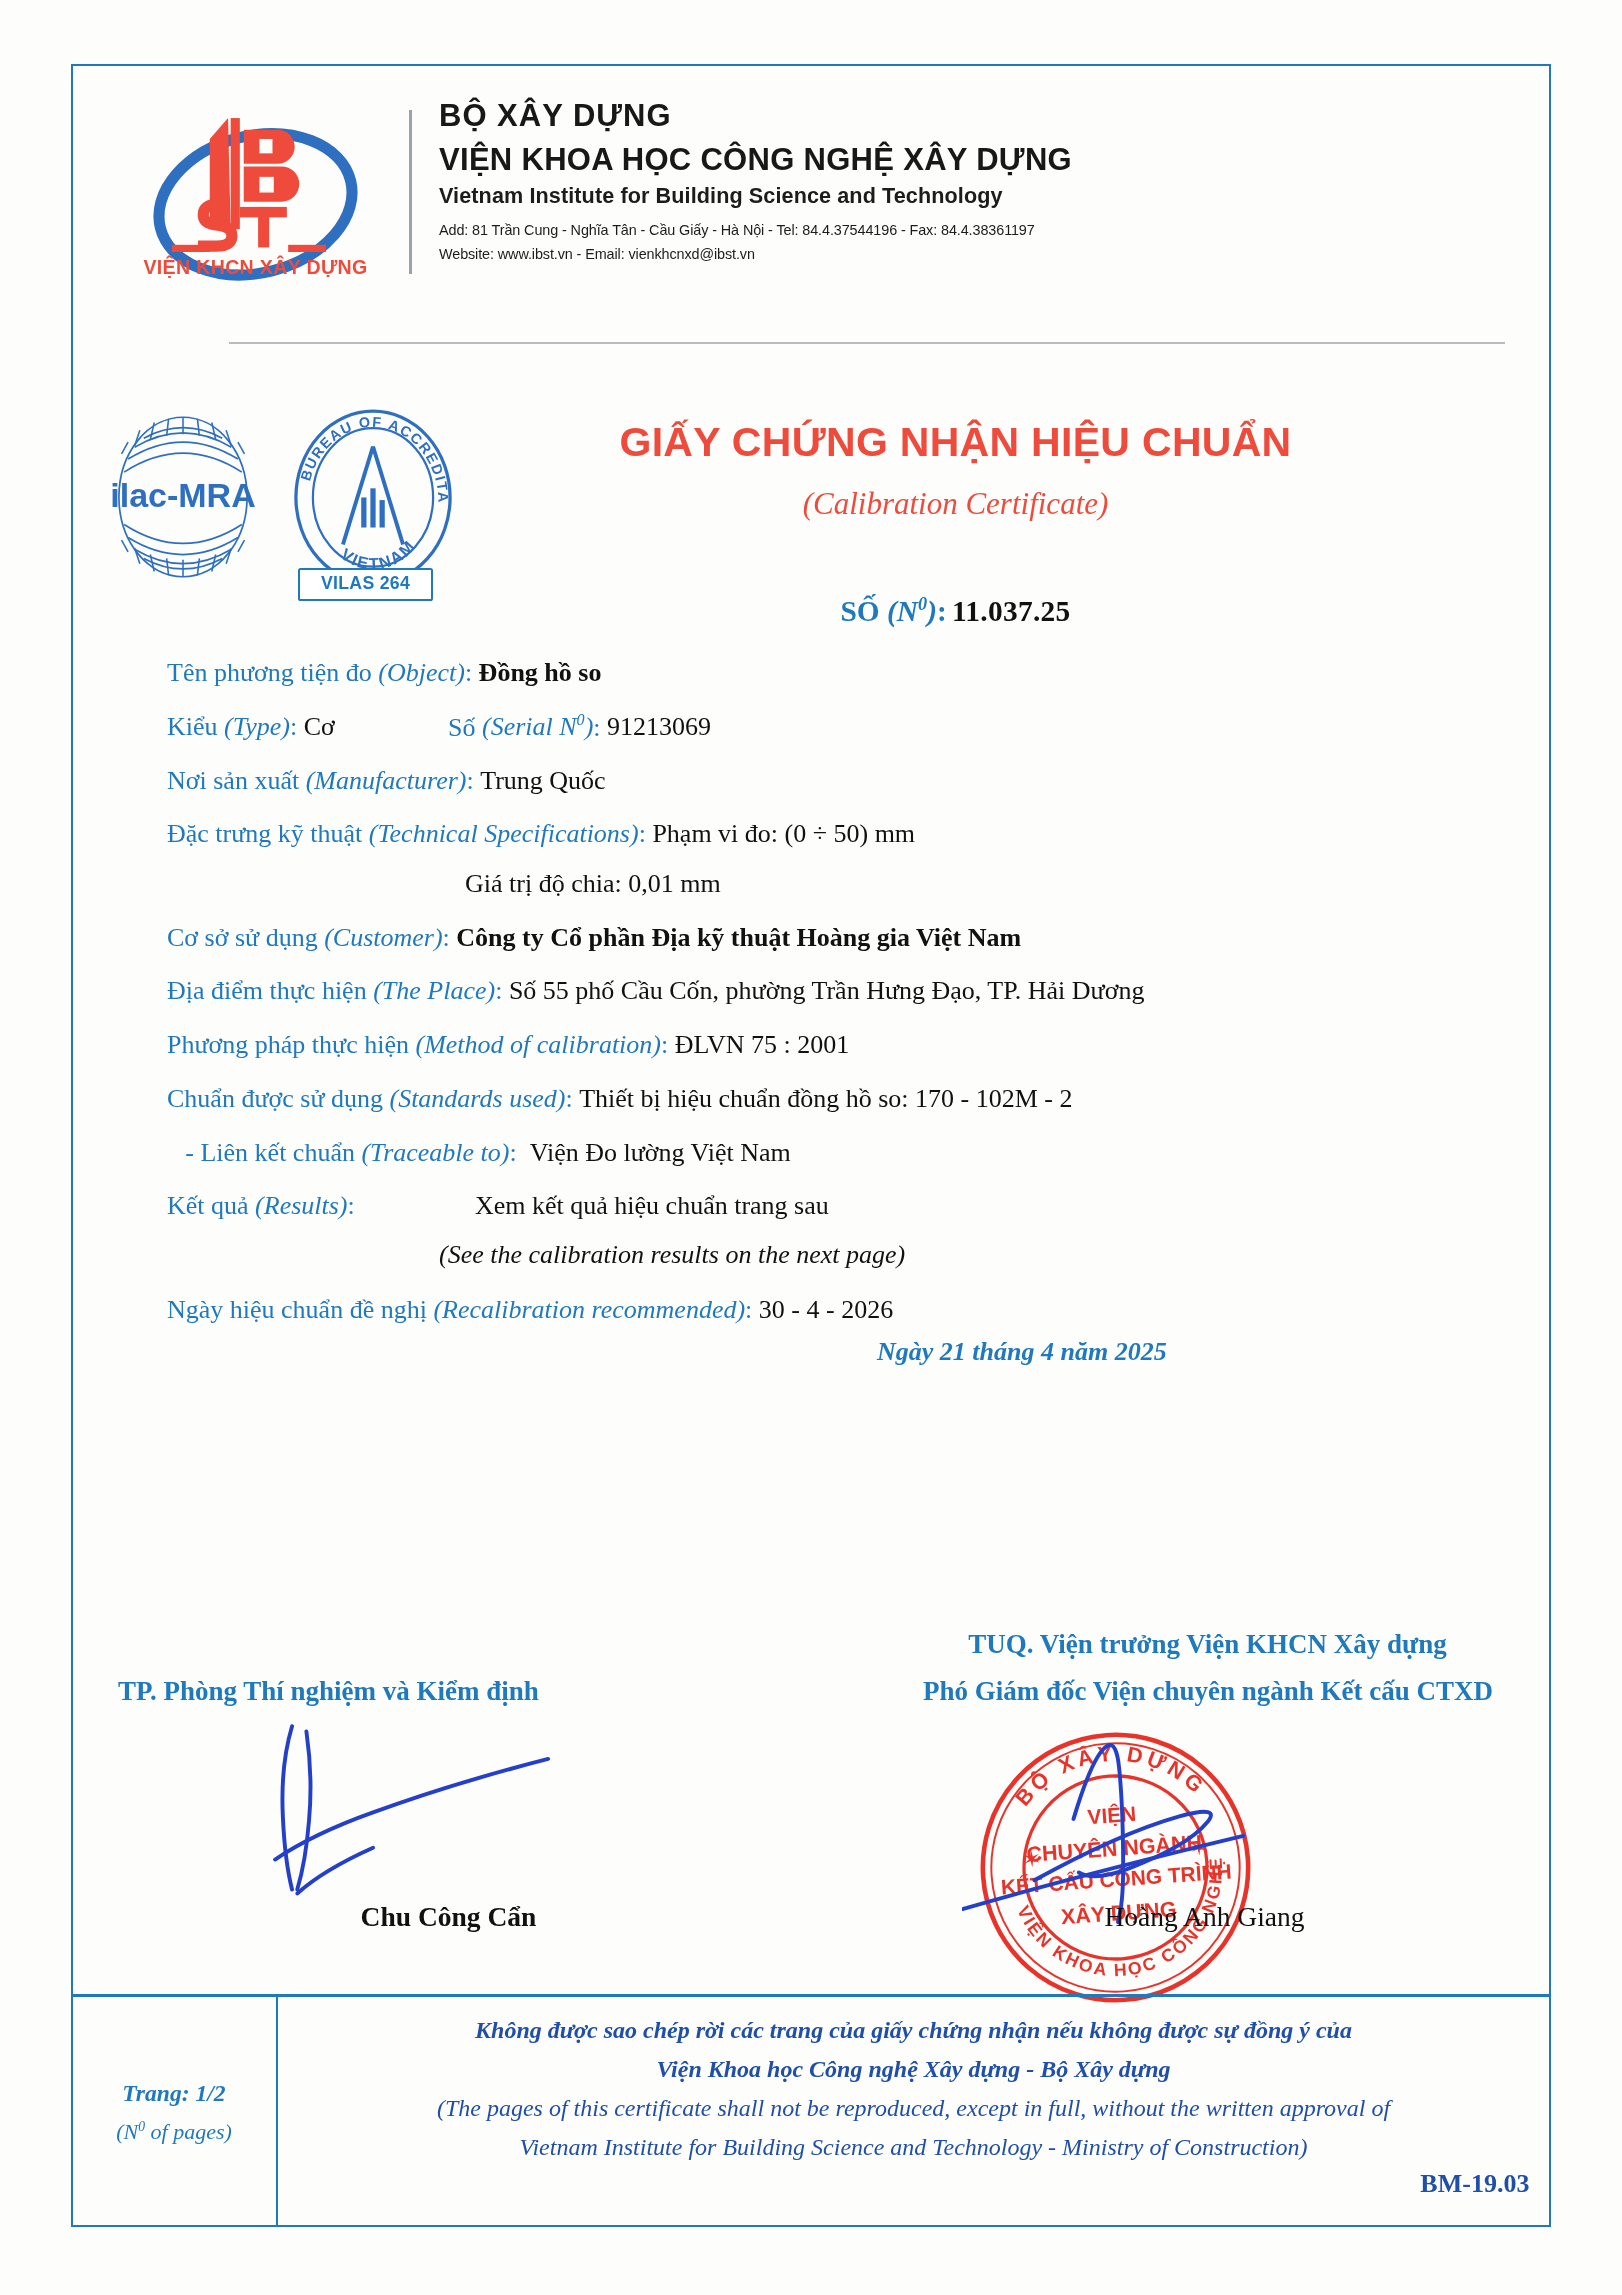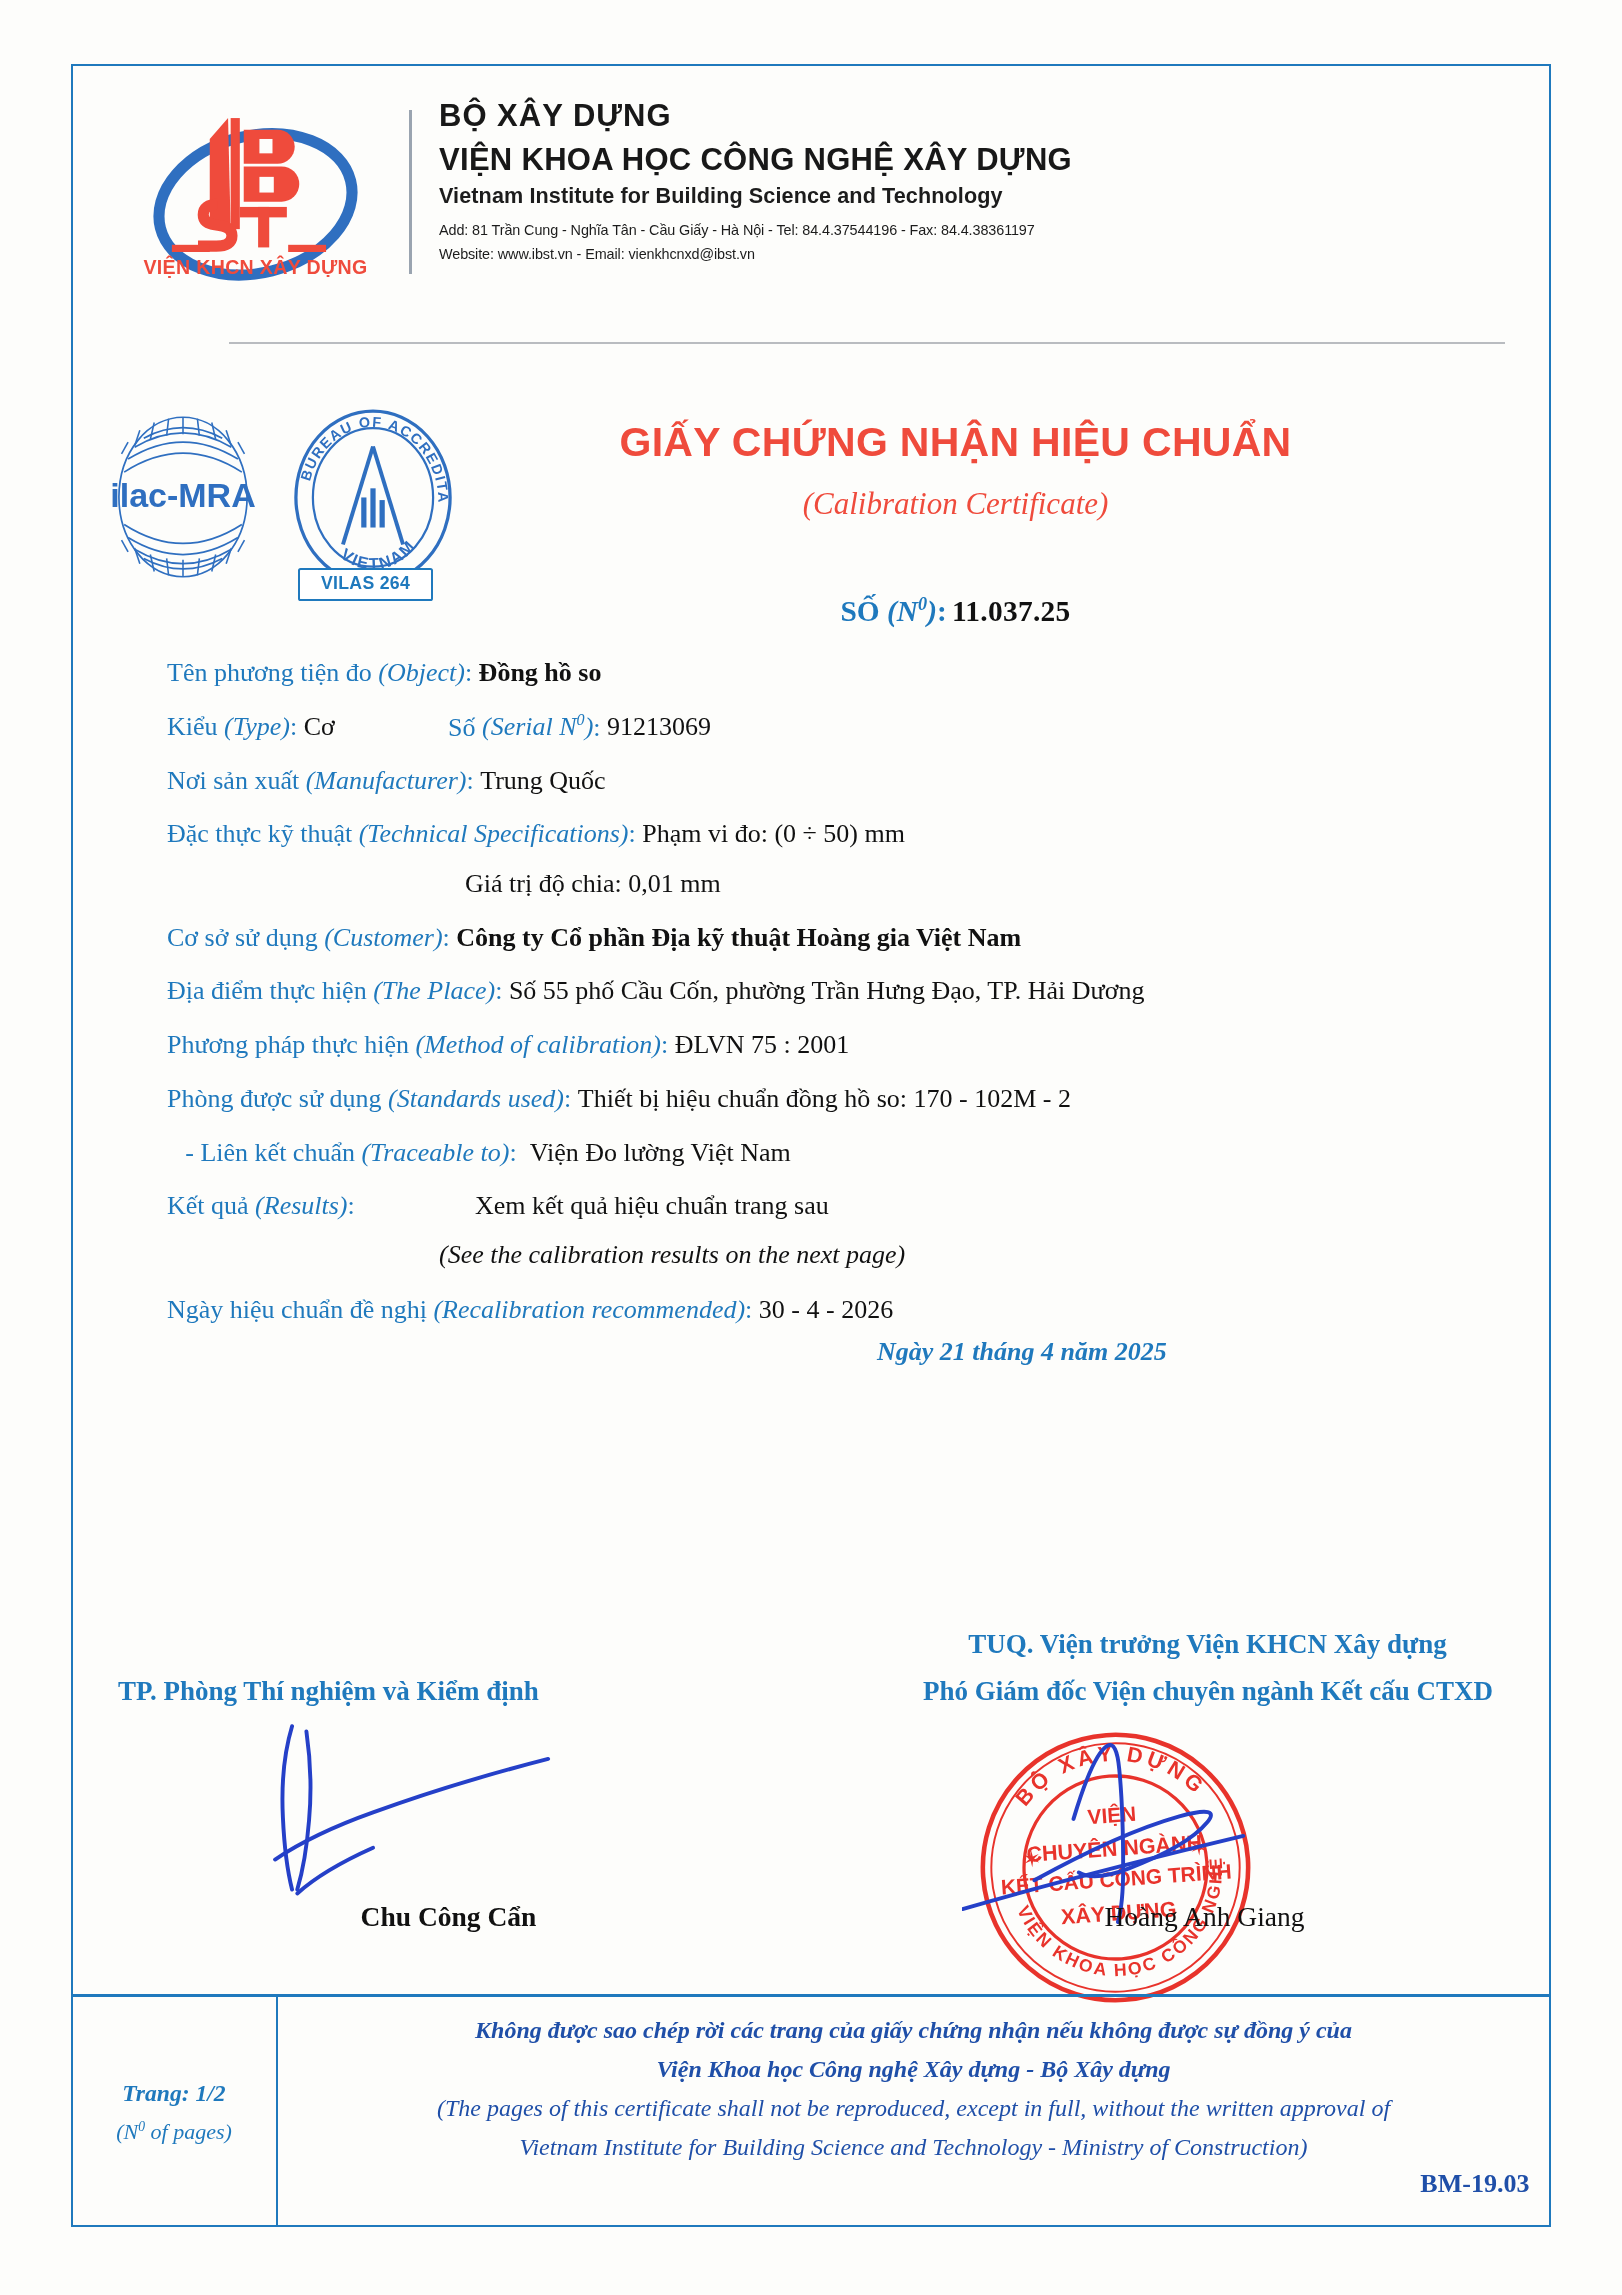--- a/index.html
+++ b/index.html
@@ -510,38 +510,38 @@
       <span class="serial-wrap">
         <span class="lab"><span>Số</span> <span class="en"><span>(Serial N</span><sup class="n0">0</sup><span>)</span></span>:</span><span class="val">91213069</span>
       </span>
     </div>
 
     <div class="row">
       <span class="lab"><span>Nơi sản xuất</span> <span class="en">(Manufacturer)</span>:</span><span class="val">Trung Quốc</span>
     </div>
 
     <div class="row" style="margin-bottom:0">
-      <span class="lab"><span>Đặc thực kỹ thuật</span> <span class="en">(Technical Specifications)</span>:</span><span class="val">Phạm vi đo: (0 ÷ 50) mm</span>
+      <span class="lab"><span>Đặc trưng kỹ thuật</span> <span class="en">(Technical Specifications)</span>:</span><span class="val">Phạm vi đo: (0 ÷ 50) mm</span>
     </div>
     <div class="spec-2">Giá trị độ chia: 0,01 mm</div>
 
     <div class="row">
       <span class="lab"><span>Cơ sở sử dụng</span> <span class="en">(Customer)</span>:</span><span class="val bold">Công ty Cổ phần Địa kỹ thuật Hoàng gia Việt Nam</span>
     </div>
 
     <div class="row">
       <span class="lab"><span>Địa điểm thực hiện</span> <span class="en">(The Place)</span>:</span><span class="val">Số 55 phố Cầu Cốn, phường Trần Hưng Đạo, TP. Hải Dương</span>
     </div>
 
     <div class="row">
       <span class="lab"><span>Phương pháp thực hiện</span> <span class="en">(Method of calibration)</span>:</span><span class="val">ĐLVN 75 : 2001</span>
     </div>
 
     <div class="row">
-      <span class="lab"><span>Phòng được sử dụng</span> <span class="en">(Standards used)</span>:</span><span class="val">Thiết bị hiệu chuẩn đồng hồ so: 170 - 102M - 2</span>
+      <span class="lab"><span>Chuẩn được sử dụng</span> <span class="en">(Standards used)</span>:</span><span class="val">Thiết bị hiệu chuẩn đồng hồ so: 170 - 102M - 2</span>
     </div>
 
     <div class="row indent">
       <span class="lab"><span>- Liên kết chuẩn</span> <span class="en">(Traceable to)</span>:</span><span class="val" style="margin-left:13px">Viện Đo lường Việt Nam</span>
     </div>
 
     <div class="row" style="margin-bottom:0">
       <span class="lab"><span>Kết quả</span> <span class="en">(Results)</span>:</span>
       <span class="results-val">Xem kết quả hiệu chuẩn trang sau</span>
     </div>

